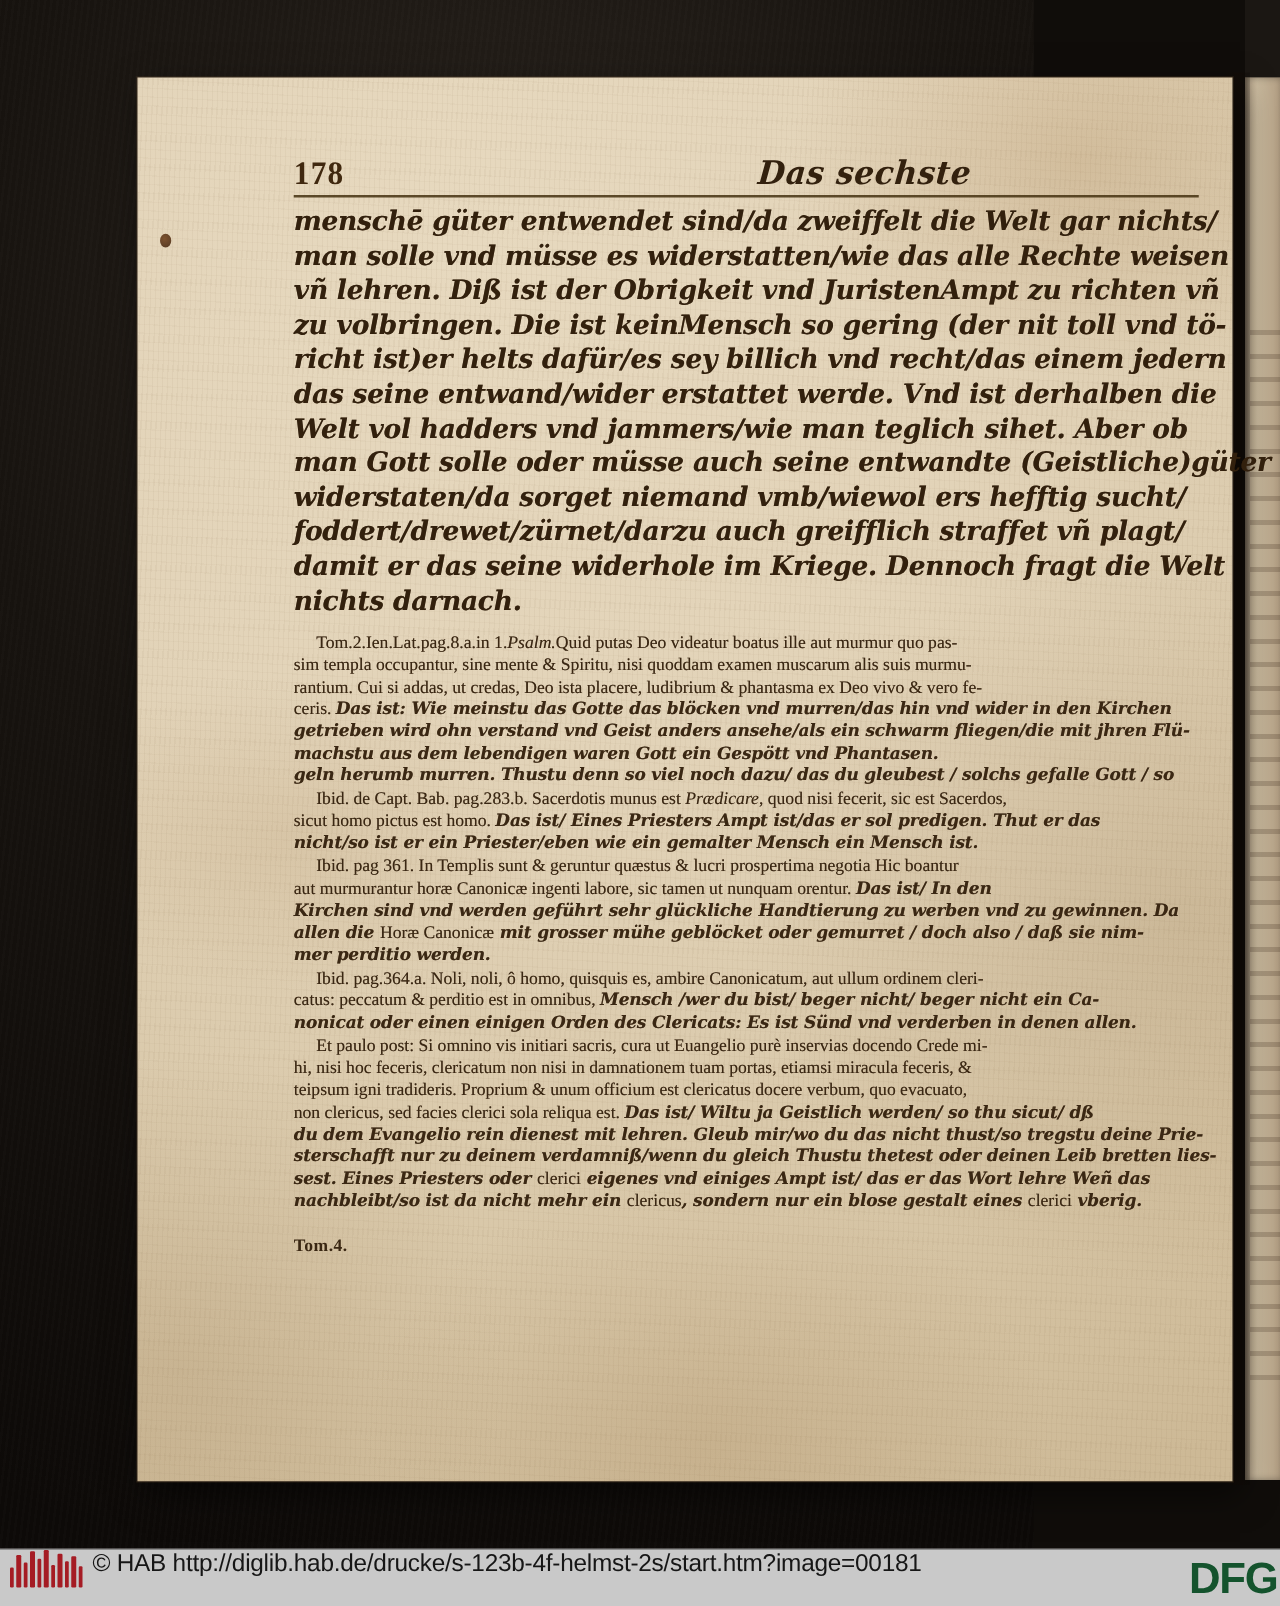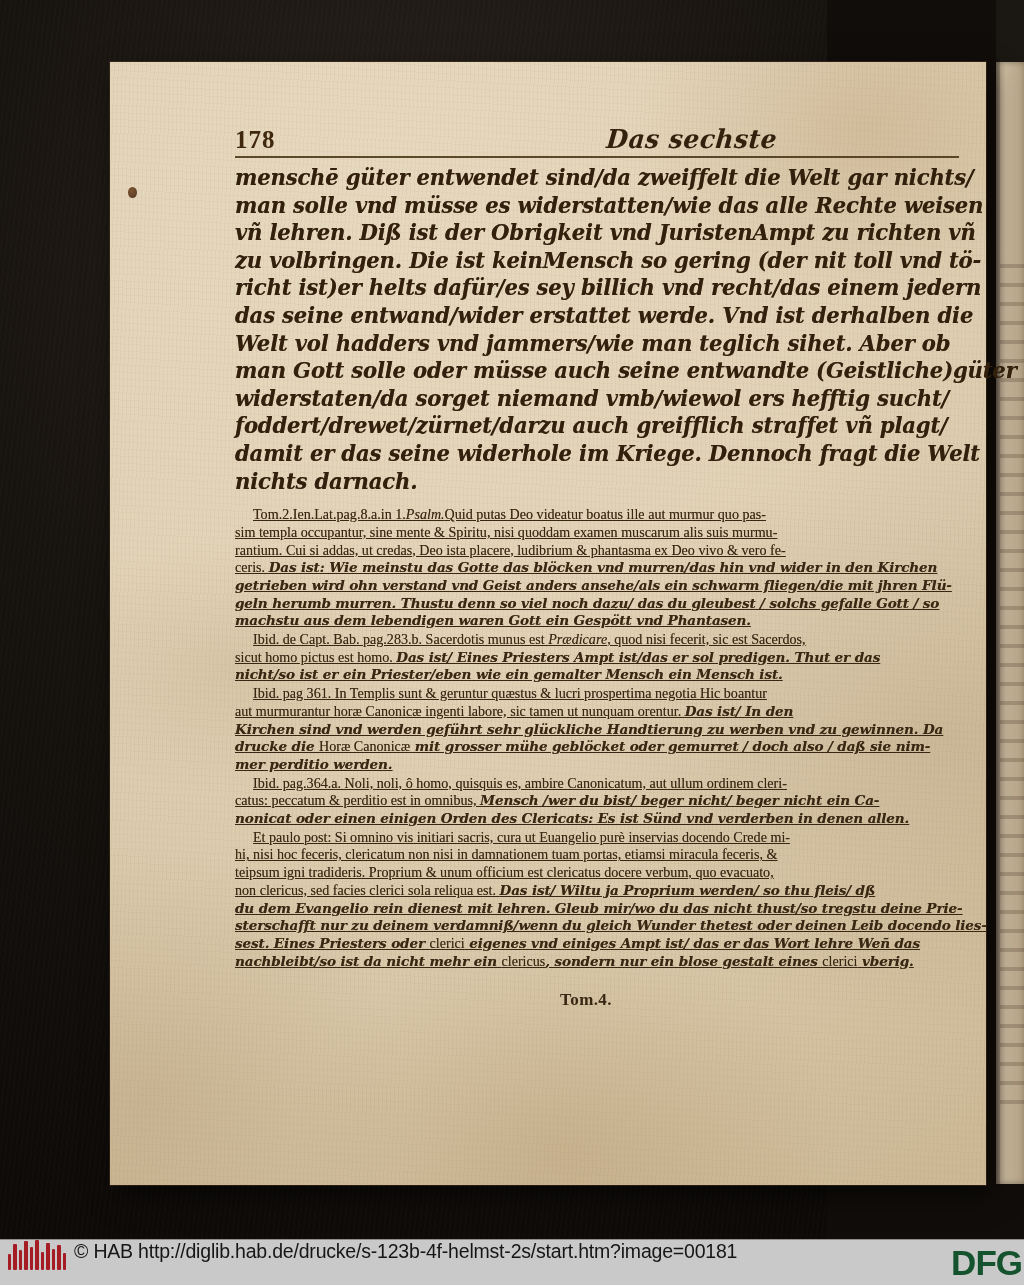--- a/index.html
+++ b/index.html
@@ -123,37 +123,36 @@
   }
 
   
   .small-block{margin-top:11px;}
   .para{
     font-family:"Liberation Serif", serif;
     font-size:14.1px;
     line-height:17.7px;
     color:#3a2713;
     margin-bottom:1px;
-    text-decoration:underline;
   }
   .para .ln{
     display:block;white-space:nowrap;
     text-shadow:0 0 .4px rgba(50,30,10,.5);
   }
   .para .ln.indent{text-indent:18px;}
   .goth{
     font-family:"DejaVu Serif", serif;
     font-weight:700;font-style:italic;
     font-size:13.6px;letter-spacing:-.15px;
   }
   .ital{font-style:italic;}
   .catchword{
-    margin-top:20px;text-align:center;padding-right:22px;
-    font-family:"Liberation Serif", serif;
-    font-weight:700;font-size:17px;color:#3a2713;
+    margin-top:20px;text-align:left;padding-right:22px;
+    font-family:"Liberation Serif", serif;
+    font-weight:700;font-size:14px;color:#3a2713;
     letter-spacing:.4px;
   }
 
   
   .footer-bar{
     position:absolute;left:0;bottom:0;width:1024px;height:45px;
     background:#c9c9c9;
     display:flex;
     border-top:1px solid #8e8e8e;
   }
@@ -215,47 +214,47 @@
           <span class="ln">nichts darnach.</span>
         </div>
 
       <div class="small-block">
           <div class="para">
             <span class="ln indent"><span>Tom.2.Ien.Lat.pag.8.a.in 1.</span><span class="ital">Psalm.</span><span>Quid putas Deo videatur boatus ille aut murmur quo pas-</span></span>
             <span class="ln"><span>sim templa occupantur, sine mente &amp; Spiritu, nisi quoddam examen muscarum alis suis murmu-</span></span>
             <span class="ln"><span>rantium. Cui si addas, ut credas, Deo ista placere, ludibrium &amp; phantasma ex Deo vivo &amp; vero fe-</span></span>
             <span class="ln"><span>ceris. </span><span class="goth">Das ist: Wie meinstu das Gotte das blöcken vnd murren/das hin vnd wider in den Kirchen</span></span>
             <span class="ln"><span class="goth">getrieben wird ohn verstand vnd Geist anders ansehe/als ein schwarm fliegen/die mit jhren Flü-</span></span>
+            <span class="ln"><span class="goth">machstu aus dem lebendigen waren Gott ein Gespött vnd Phantasen.</span></span>
             <span class="ln"><span class="goth">geln herumb murren.  Thustu denn so viel noch dazu/ das du gleubest / solchs gefalle Gott / so</span></span>
-            <span class="ln"><span class="goth">machstu aus dem lebendigen waren Gott ein Gespött vnd Phantasen.</span></span>
           </div>
           <div class="para">
             <span class="ln indent"><span>Ibid. de Capt. Bab. pag.283.b. Sacerdotis munus est </span><span class="ital">Prædicare</span><span>, quod nisi fecerit, sic est Sacerdos,</span></span>
             <span class="ln"><span>sicut homo pictus est homo. </span><span class="goth">Das ist/ Eines Priesters Ampt ist/das er sol predigen. Thut er das</span></span>
             <span class="ln"><span class="goth">nicht/so ist er ein Priester/eben wie ein gemalter Mensch ein Mensch ist.</span></span>
           </div>
           <div class="para">
             <span class="ln indent"><span>Ibid. pag 361. In Templis sunt &amp; geruntur quæstus &amp; lucri prospertima negotia  Hic boantur</span></span>
             <span class="ln"><span>aut murmurantur horæ Canonicæ ingenti labore, sic tamen ut nunquam orentur. </span><span class="goth">Das ist/ In den</span></span>
             <span class="ln"><span class="goth">Kirchen sind vnd werden geführt sehr glückliche Handtierung zu werben vnd zu gewinnen.  Da</span></span>
-            <span class="ln"><span class="goth">drucke die </span><span>Horæ Canonicæ</span><span class="goth"> mit grosser mühe geblöcket oder gemurret / doch also / daß sie nim-</span></span>
+            <span class="ln"><span class="goth">allen die </span><span>Horæ Canonicæ</span><span class="goth"> mit grosser mühe geblöcket oder gemurret / doch also / daß sie nim-</span></span>
             <span class="ln"><span class="goth">mer perditio werden.</span></span>
           </div>
           <div class="para">
             <span class="ln indent"><span>Ibid. pag.364.a. Noli, noli, ô homo, quisquis es, ambire Canonicatum, aut ullum ordinem cleri-</span></span>
             <span class="ln"><span>catus: peccatum &amp; perditio est in omnibus, </span><span class="goth">Mensch /wer du bist/ beger nicht/ beger nicht ein Ca-</span></span>
             <span class="ln"><span class="goth">nonicat oder einen einigen Orden des Clericats: Es ist Sünd vnd verderben in denen allen.</span></span>
           </div>
           <div class="para">
             <span class="ln indent"><span>Et paulo post: Si omnino vis initiari sacris, cura ut Euangelio purè inservias docendo  Crede mi-</span></span>
             <span class="ln"><span>hi, nisi hoc feceris, clericatum non nisi in damnationem tuam portas, etiamsi miracula feceris, &amp;</span></span>
             <span class="ln"><span>teipsum igni tradideris. Proprium &amp; unum officium est clericatus docere verbum, quo evacuato,</span></span>
-            <span class="ln"><span>non clericus, sed facies clerici sola reliqua est. </span><span class="goth">Das ist/ Wiltu ja Proprium werden/ so thu fleis/ dß</span></span>
+            <span class="ln"><span>non clericus, sed facies clerici sola reliqua est. </span><span class="goth">Das ist/ Wiltu ja Geistlich werden/ so thu sicut/ dß</span></span>
             <span class="ln"><span class="goth">du dem Evangelio rein dienest mit lehren. Gleub mir/wo du das nicht thust/so tregstu deine Prie-</span></span>
-            <span class="ln"><span class="goth">sterschafft nur zu deinem verdamniß/wenn du gleich Wunder thetest oder deinen Leib docendo lies-</span></span>
+            <span class="ln"><span class="goth">sterschafft nur zu deinem verdamniß/wenn du gleich Thustu thetest oder deinen Leib bretten lies-</span></span>
             <span class="ln"><span class="goth">sest. Eines Priesters oder </span><span>clerici</span><span class="goth"> eigenes vnd einiges Ampt ist/ das er das Wort lehre  Weñ das</span></span>
             <span class="ln"><span class="goth">nachbleibt/so ist da nicht mehr ein </span><span>clericus</span><span class="goth">, sondern nur ein blose gestalt eines </span><span>clerici</span><span class="goth"> vberig.</span></span>
           </div>
         </div>
 
       <div class="catchword">Tom.4.</div>
 
     </div>
   </div>
 

